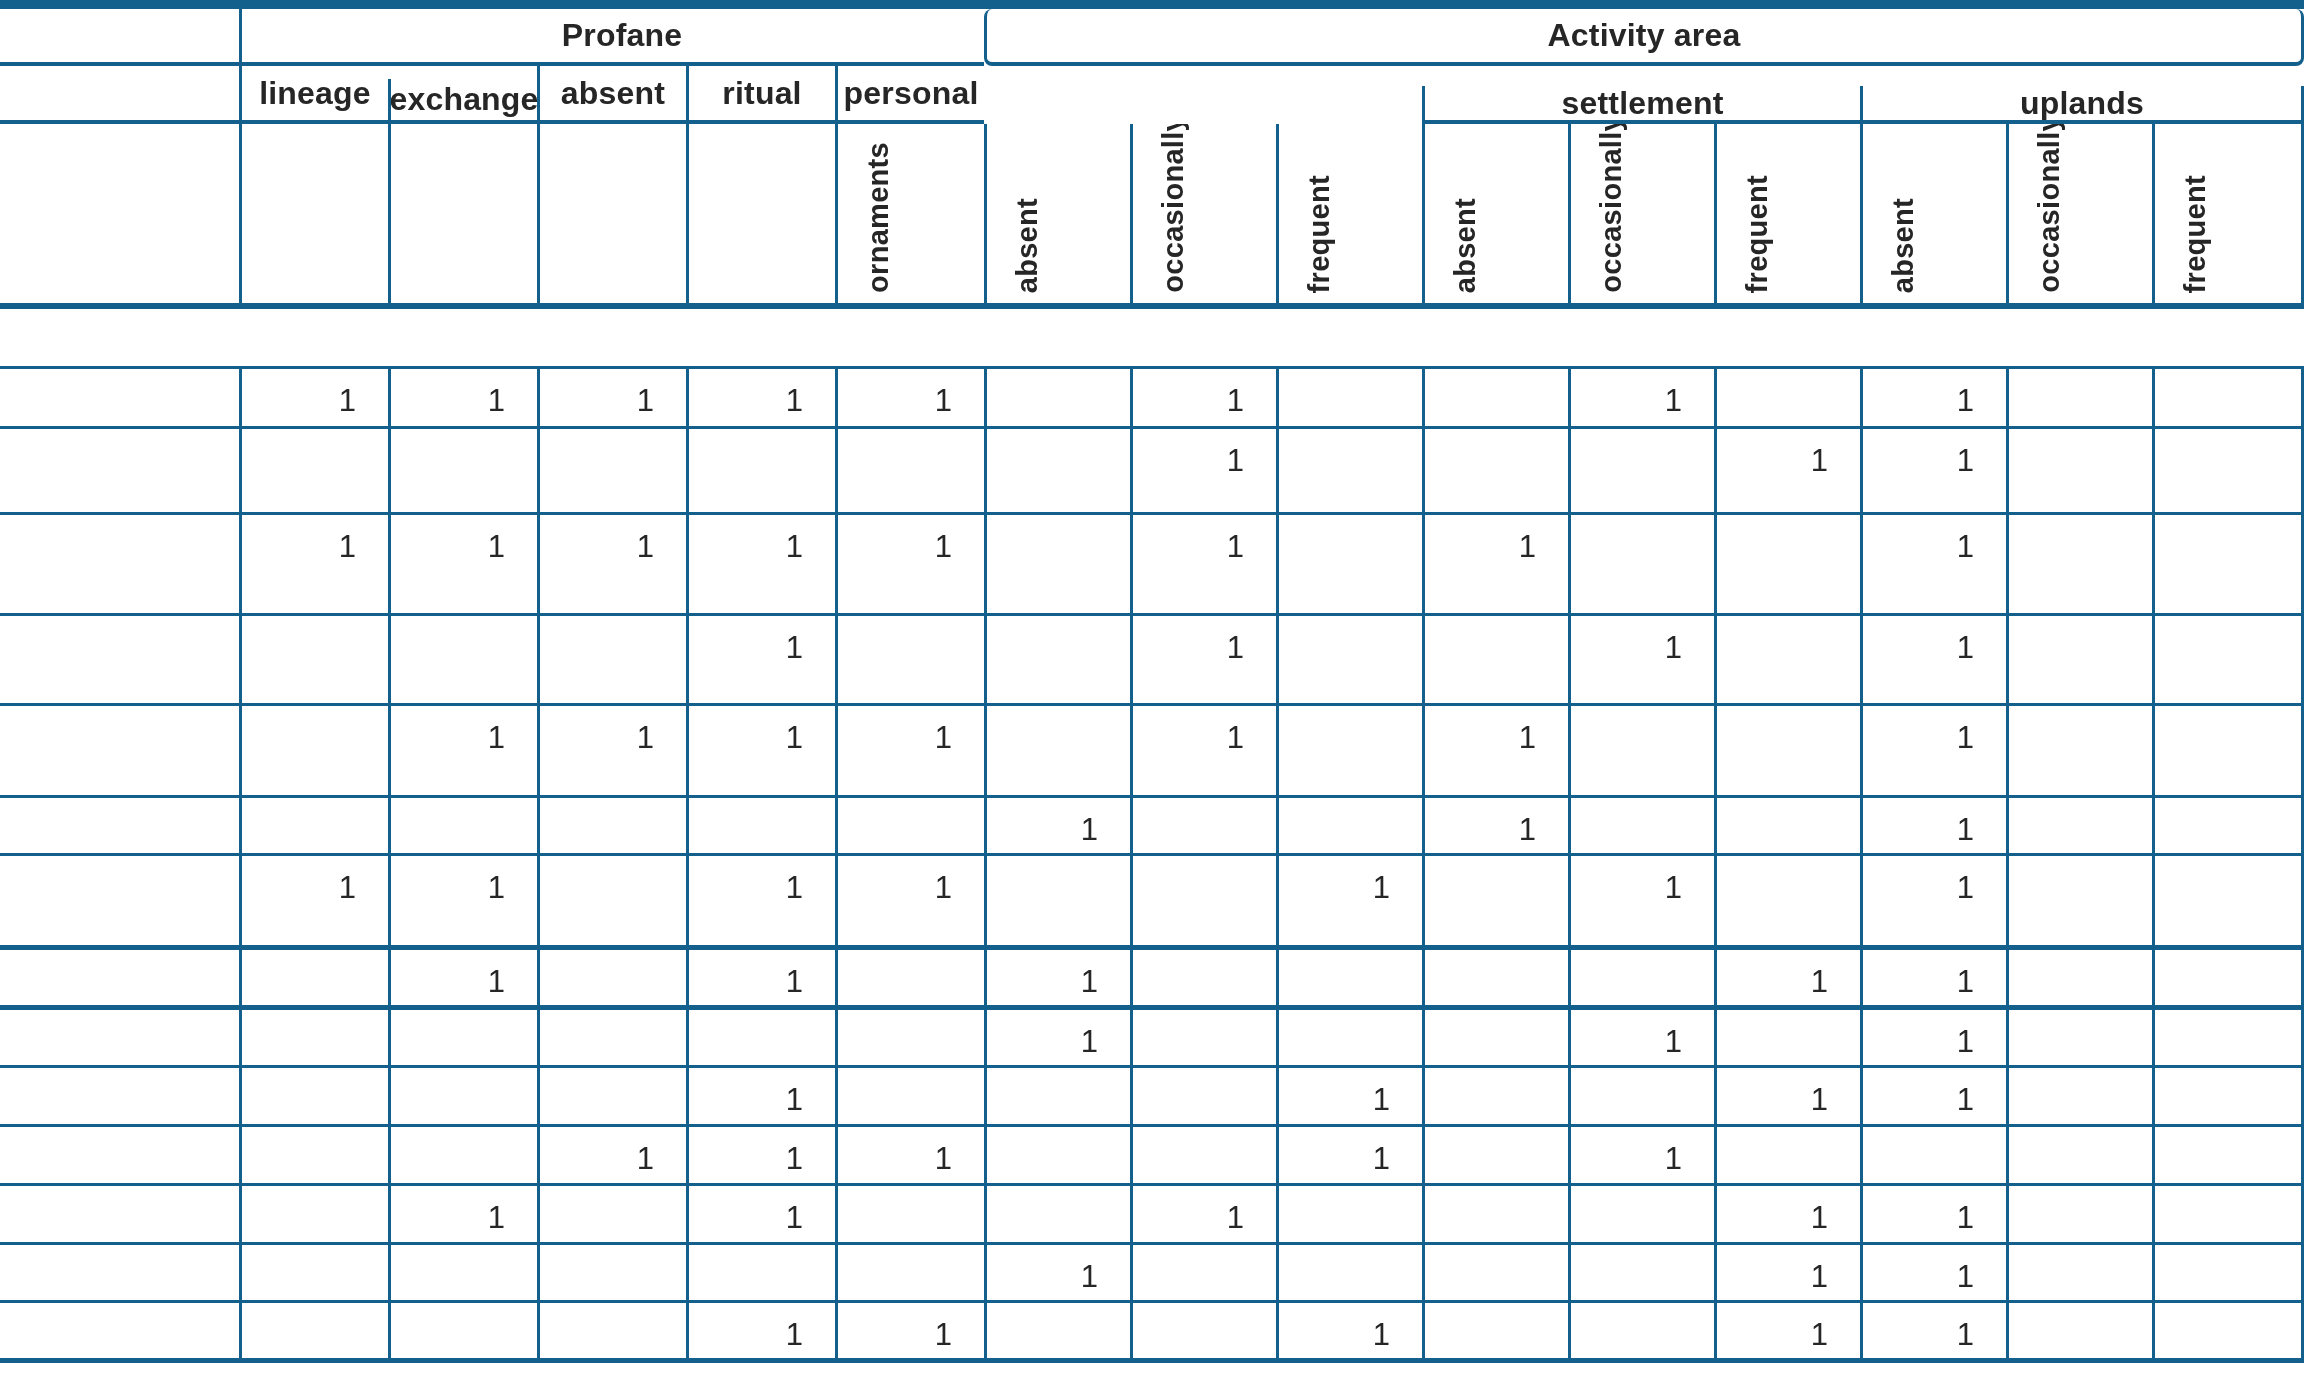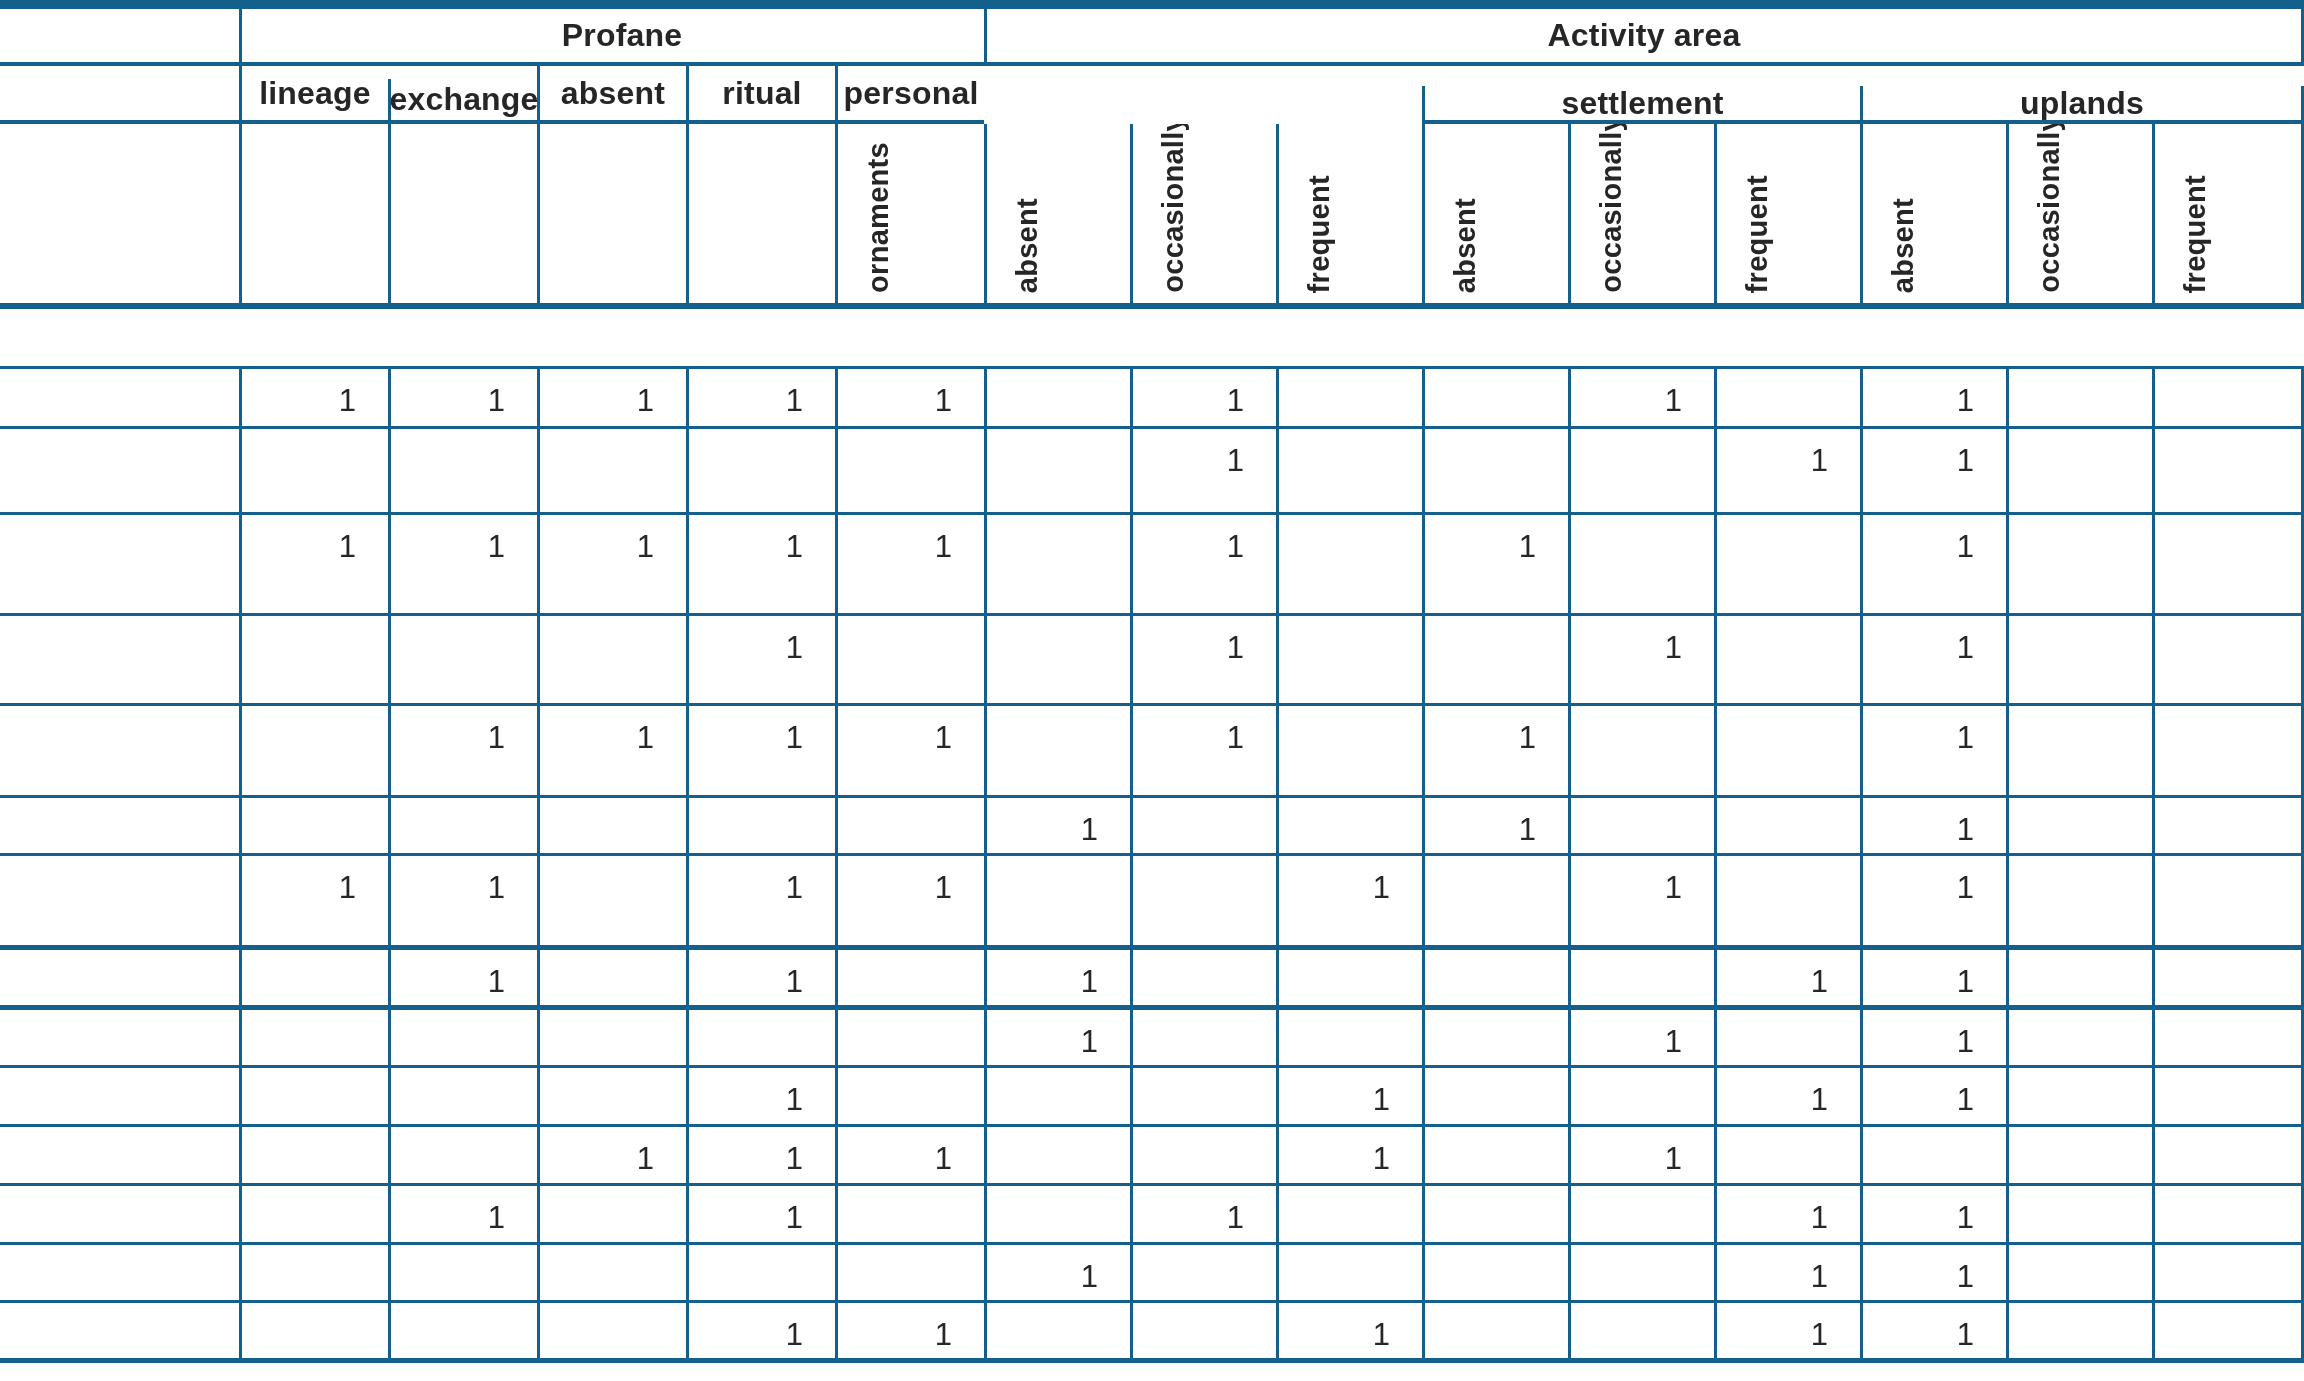--- a/index.html
+++ b/index.html
@@ -86,21 +86,21 @@
 </style>
 </head>
 <body>
 
 <div class="tbl">
   <div class="topbar"></div>
 
   <div class="row hrow h1">
     <div style="grid-column: 1;"></div>
     <div class="bl" style="grid-column: 2 / span 5; padding-left: 18px;">Profane</div>
-    <div class="bl br" style="grid-column: 7 / span 9;">Activity area</div>
+    <div class="bl br" style="grid-column: 7 / span 9; border-radius: 8px;">Activity area</div>
   </div>
 
   <div class="row hrow h2">
     <div style="grid-column: 1;"></div>
     <div class="bl" style="grid-column: 2; text-align: center;">lineage</div>
     <div class="bl" style="grid-column: 3; margin-top: 13px;">exchange</div>
     <div class="bl" style="grid-column: 4;">absent</div>
     <div class="bl" style="grid-column: 5;">ritual</div>
     <div class="bl" style="grid-column: 6;">personal</div>
     <div class="bl" style="grid-column: 10 / span 3; margin-top: 20px;">settlement</div>

